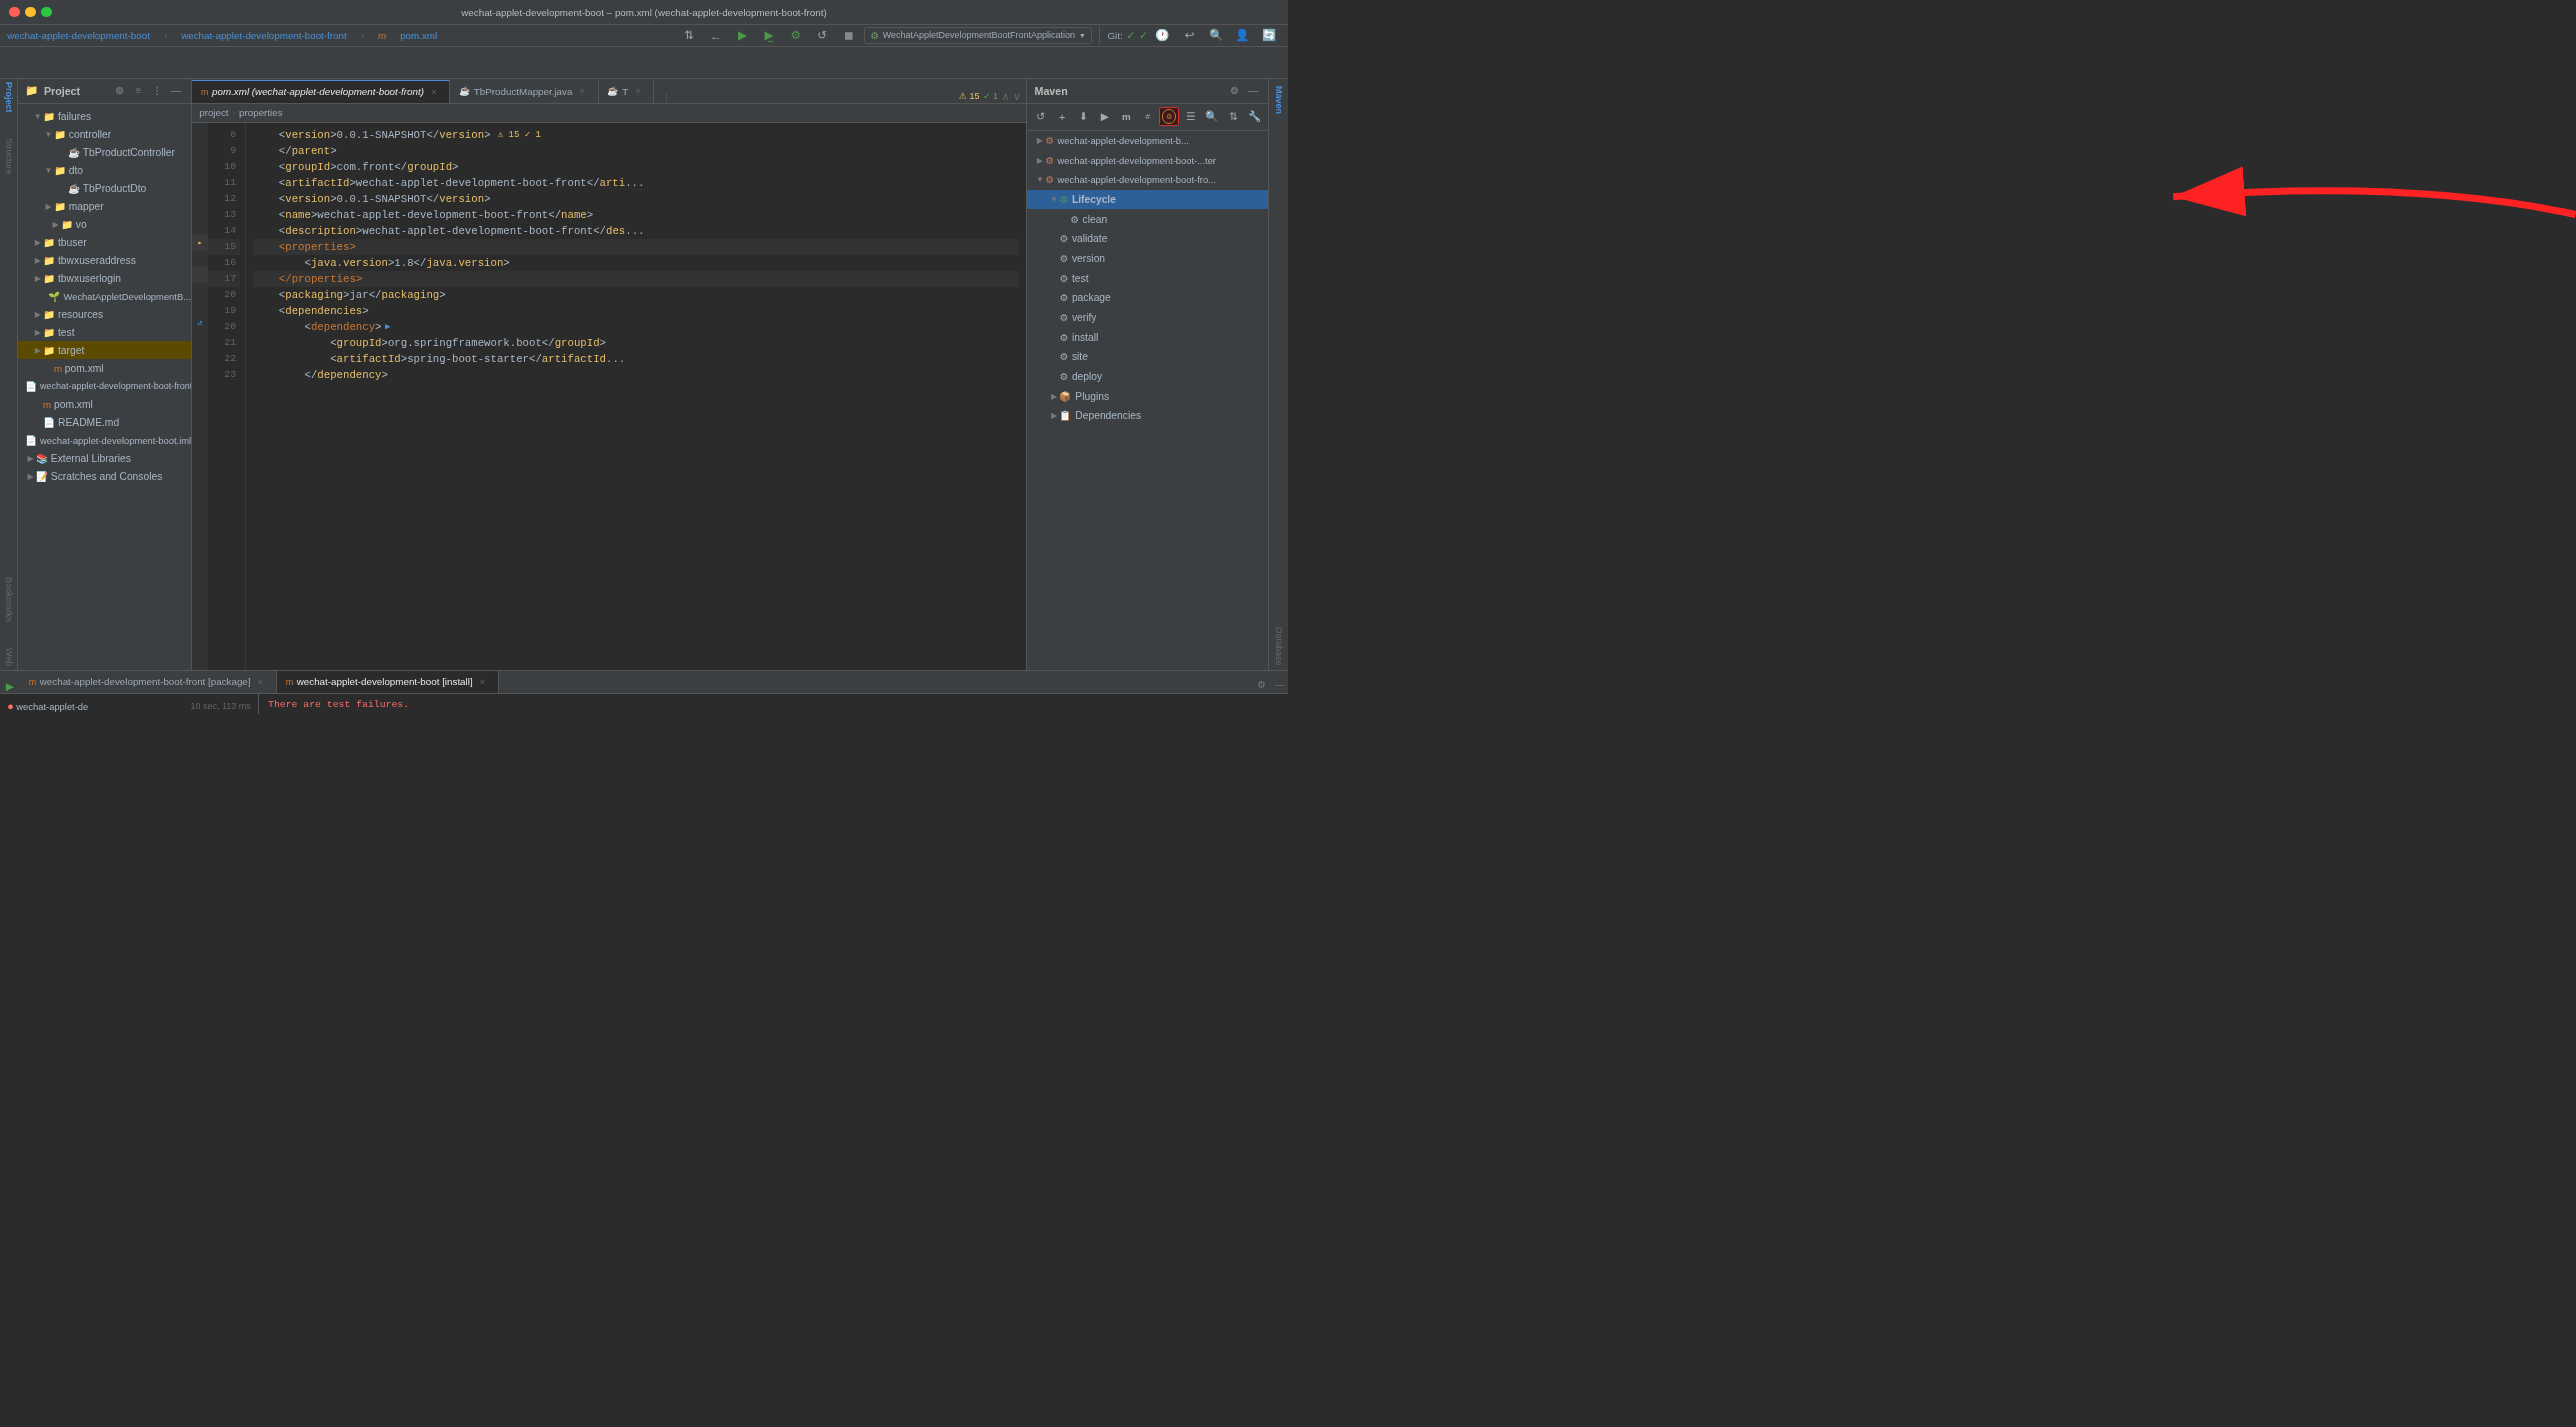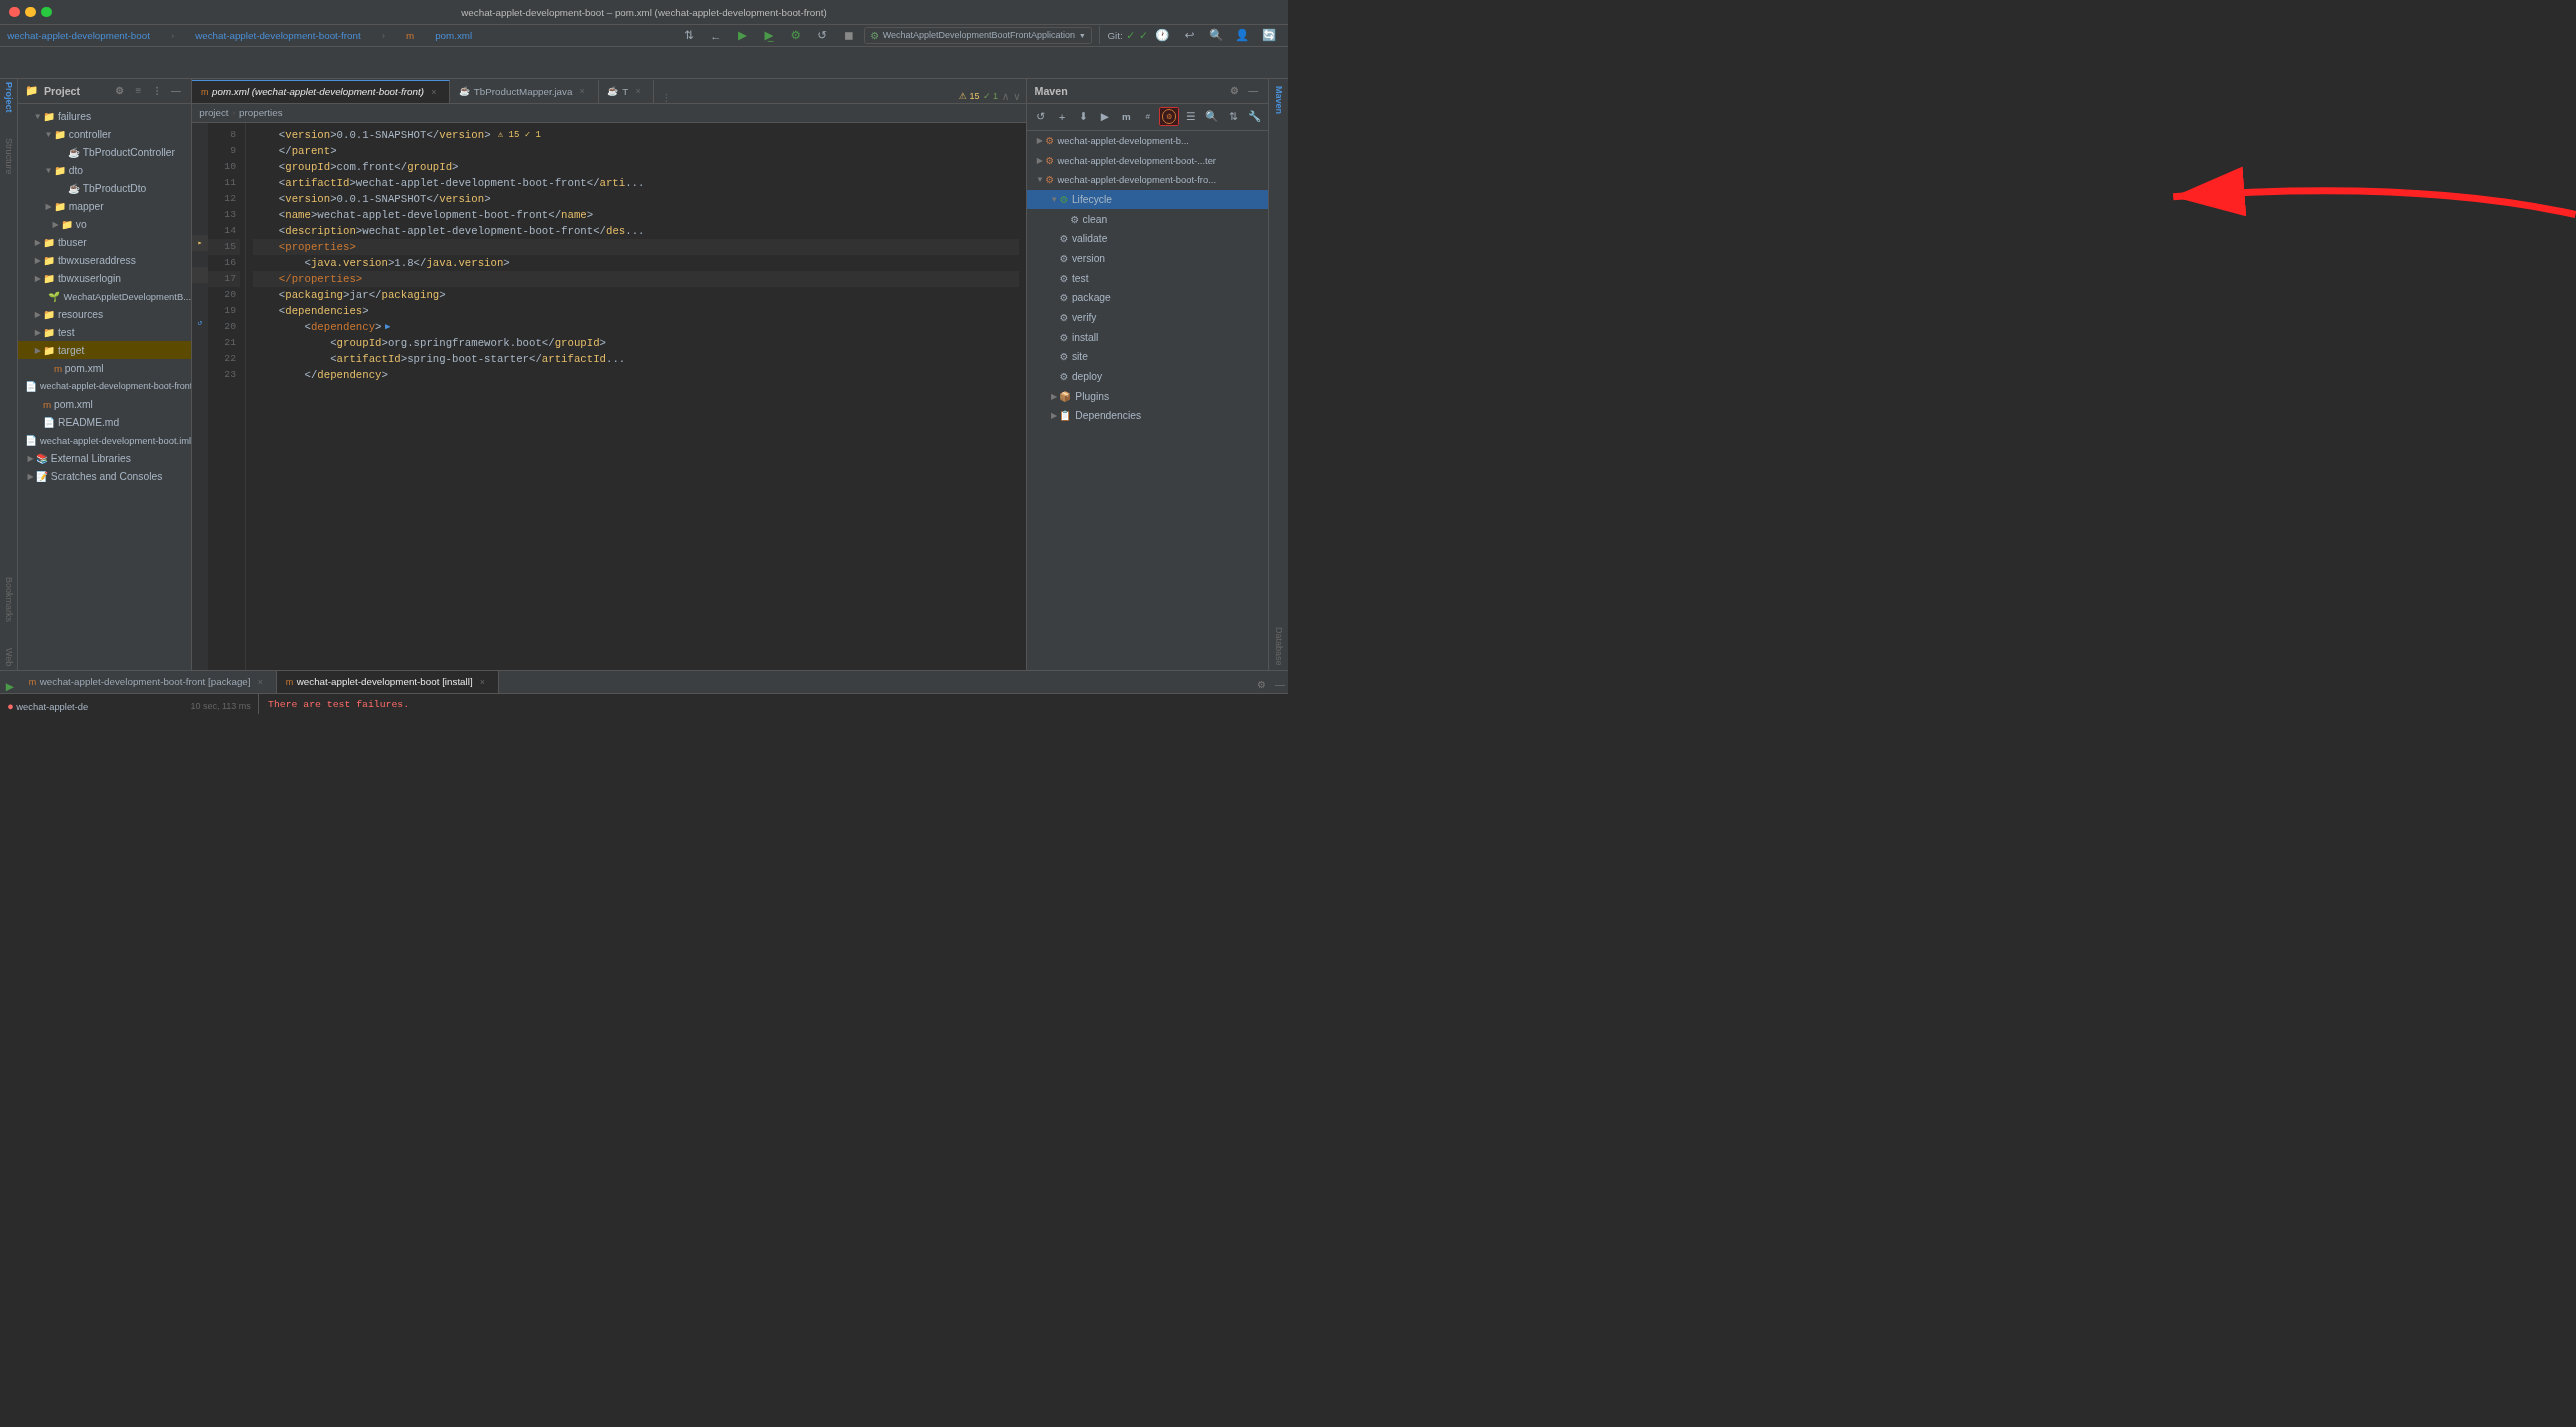--- a/index.html
+++ b/index.html
@@ -40,21 +40,21 @@
     .tl-yellow { background: #ffbd2e; }
     .tl-green { background: #28c941; }
 
     
     .breadcrumb-bar {
       height: 21.5px;
       background: #3c3f41;
       display: flex;
       align-items: center;
       padding: 0 7.2px;
-      gap: 21px;
+      gap: 14px;
       border-bottom: 0.9px solid #555;
       font-size: 9.8px;
       color: #9da9b5;
     }
     .breadcrumb-sep { color: #666; }
 
     
     .toolbar {
       height: 32px;
       background: #3c3f41;
@@ -878,21 +878,21 @@
       <div class="maven-item">
         <span class="tree-arrow" style="width:10.7px;">▼</span>
         <span class="maven-icon icon-maven">⚙</span>
         <span style="font-size:9.4px;">wechat-applet-development-boot-fro...</span>
       </div>
 
       <div class="maven-item selected">
         <span class="tree-indent" style="width:14.3px;"></span>
         <span class="tree-arrow" style="width:10.7px;">▼</span>
         <span class="maven-icon" style="color:#4a9a4a;">⚙</span>
-        <span style="font-weight:normal;">Lifecycle</span>
+        <span style="font-weight:bold;">Lifecycle</span>
       </div>
 
       <div class="maven-item">
         <span class="tree-indent" style="width:25px;"></span>
         <span class="tree-arrow" style="width:10.7px;"></span>
         <span class="maven-icon icon-gear">⚙</span>
         <span>clean</span>
       </div>
       <div class="maven-item">
         <span class="tree-indent" style="width:25px;"></span>

